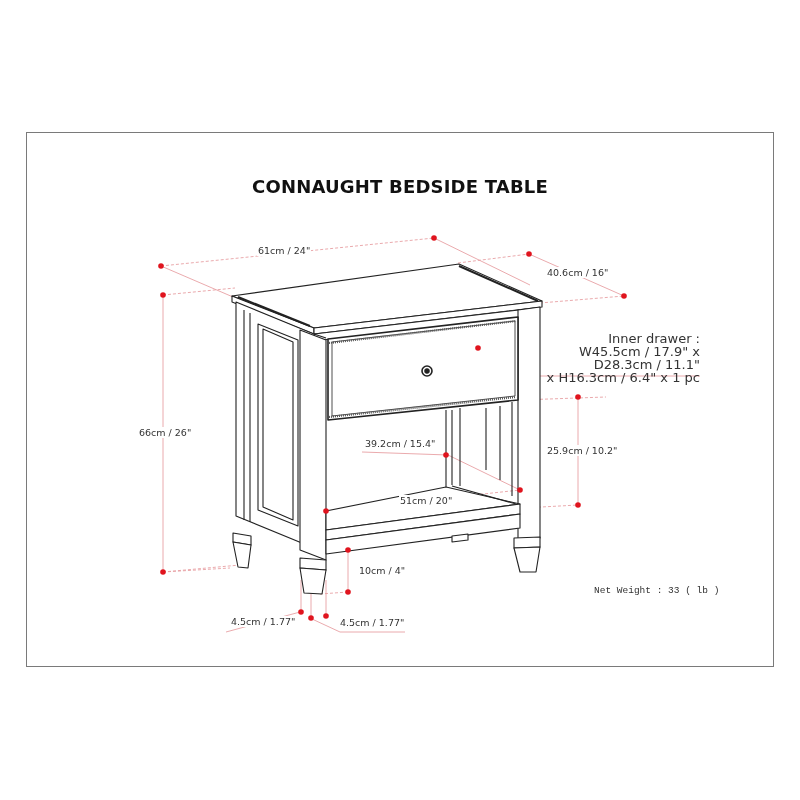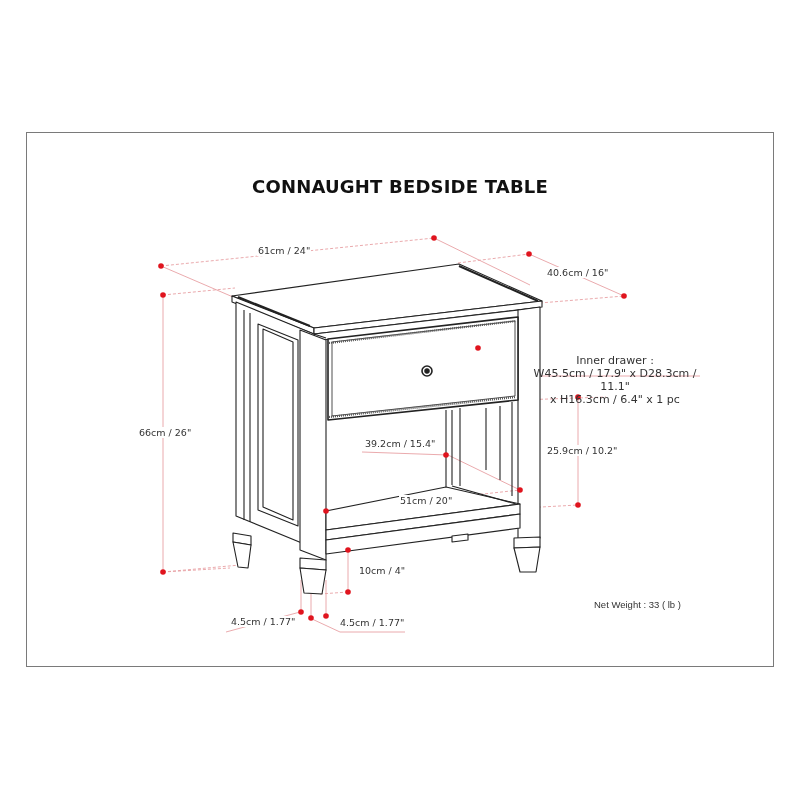--- a/index.html
+++ b/index.html
@@ -1,21 +1,21 @@
 <!DOCTYPE html>
 <html><head>
 <meta charset="utf-8">
 <style>
   html, body { margin:0; padding:0; background:#ffffff; }
   body { width:800px; height:800px; position:relative; overflow:hidden; font-family:"Liberation Sans", sans-serif; }
   .frame { position:absolute; left:26px; top:132px; width:748px; height:535px; border:1.5px solid #7a7a7a; box-sizing:border-box; }
   .title { position:absolute; left:0; width:800px; top:176px; text-align:center; font-family:"DejaVu Sans", sans-serif; font-weight:bold; font-size:18px; color:#111; letter-spacing:0.2px; }
   .lbl { position:absolute; font-family:"DejaVu Sans", sans-serif; font-size:9.5px; color:#333; white-space:nowrap; background:#fff; padding:0 1px; }
-  .drawer-note { position:absolute; left:530px; top:354px; width:170px; text-align:center; font-family:"DejaVu Sans", sans-serif; font-size:11px; color:#333; line-height:13px; }
-  .weight { position:absolute; left:594px; top:599px; font-family:Liberation Sans, sans-serif; font-size:9.5px; color:#333; }
+  .drawer-note { position:absolute; left:530px; top:332px; width:170px; text-align:right; font-family:"DejaVu Sans", sans-serif; font-size:13px; color:#333; line-height:13px; }
+  .weight { position:absolute; left:594px; top:585px; font-family:Liberation Mono, monospace; font-size:9.5px; color:#333; }
   svg.drawing { position:absolute; left:0; top:0; }
 </style>
 </head>
 <body>
 
 <div class="frame"></div>
 
 <div class="title">CONNAUGHT BEDSIDE TABLE</div>
 
 <svg class="drawing" width="800" height="800" viewBox="0 0 800 800">

